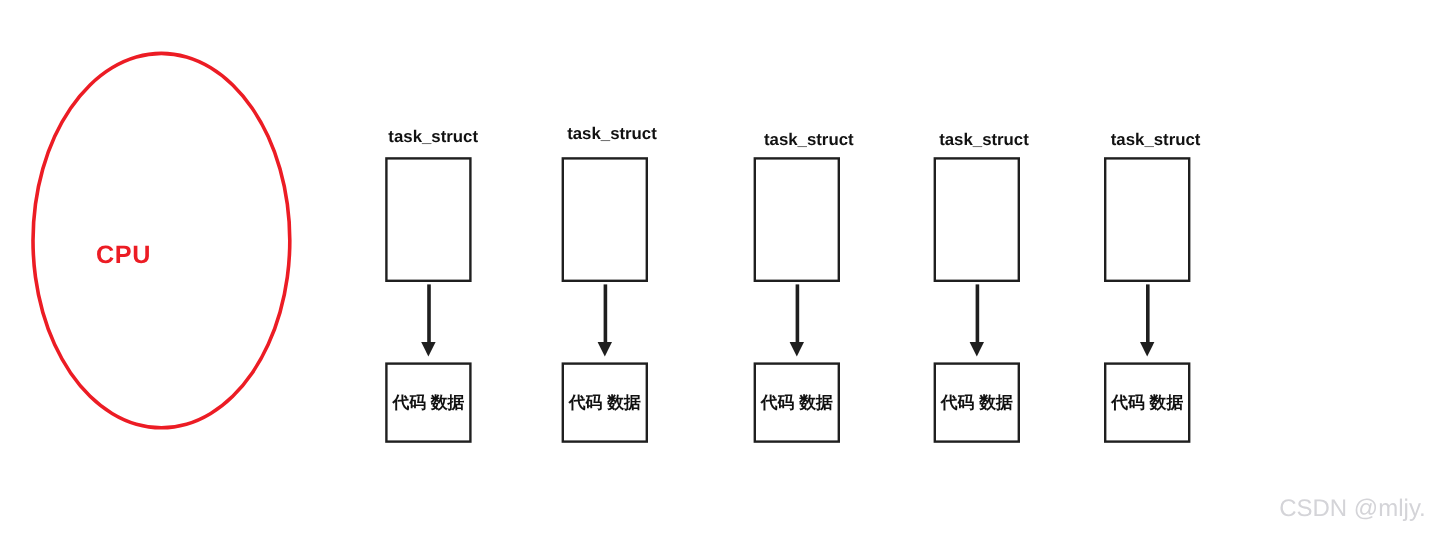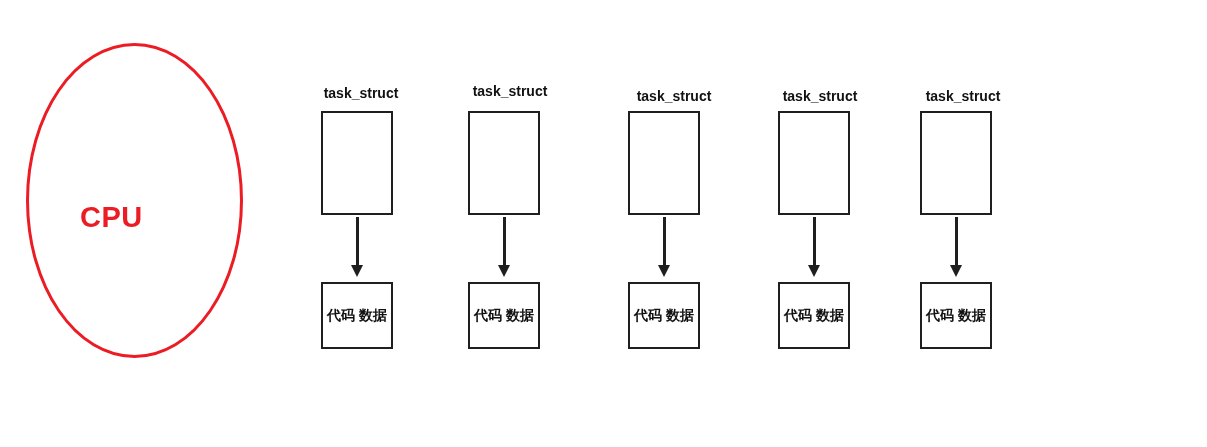--- a/index.html
+++ b/index.html
@@ -25,21 +25,21 @@
     width: 211px;
     height: 309px;
     border: 3px solid var(--cpu-red);
     border-radius: 50%;
     background: transparent;
   }
   .cpu-label {
     position: absolute;
     left: 80px;
     top: 201px;
-    font-size: 29px;
+    font-size: 21px;
     font-weight: bold;
     color: var(--cpu-red);
     letter-spacing: 0.5px;
   }
 
   
   #columns { position: absolute; inset: 0; }
   .process-column {
     position: absolute;
     top: 84px;
@@ -55,20 +55,21 @@
   .process-column:nth-child(5) { left: 896px; }
 
   .process-label {
     height: 18px;
     line-height: 18px;
     margin-bottom: 9px;
     font-size: 14px;
     font-weight: bold;
     color: #111111;
     white-space: nowrap;
+    margin-top: 20px;
   }
   
   .process-column:nth-child(1) .process-label { transform: translateX(4px); }
   .process-column:nth-child(2) .process-label { transform: translateX(6px) translateY(-2px); }
   .process-column:nth-child(3) .process-label { transform: translateX(10px) translateY(3px); }
   .process-column:nth-child(4) .process-label { transform: translateX(6px) translateY(3px); }
   .process-column:nth-child(5) .process-label { transform: translateX(7px) translateY(3px); }
 
   .task-box {
     width: 68px;
@@ -195,13 +196,14 @@
       <div class="arrow-line"></div>
       <div class="arrow-head"></div>
     </div>
     <div class="memory-box">
       <div class="memory-line">代码</div>
       <div class="memory-line">数据</div>
     </div>
   </div>
 </div>
 
+  <div class="watermark">CSDN @mljy.</div>
 </div>
 
 </body></html>

